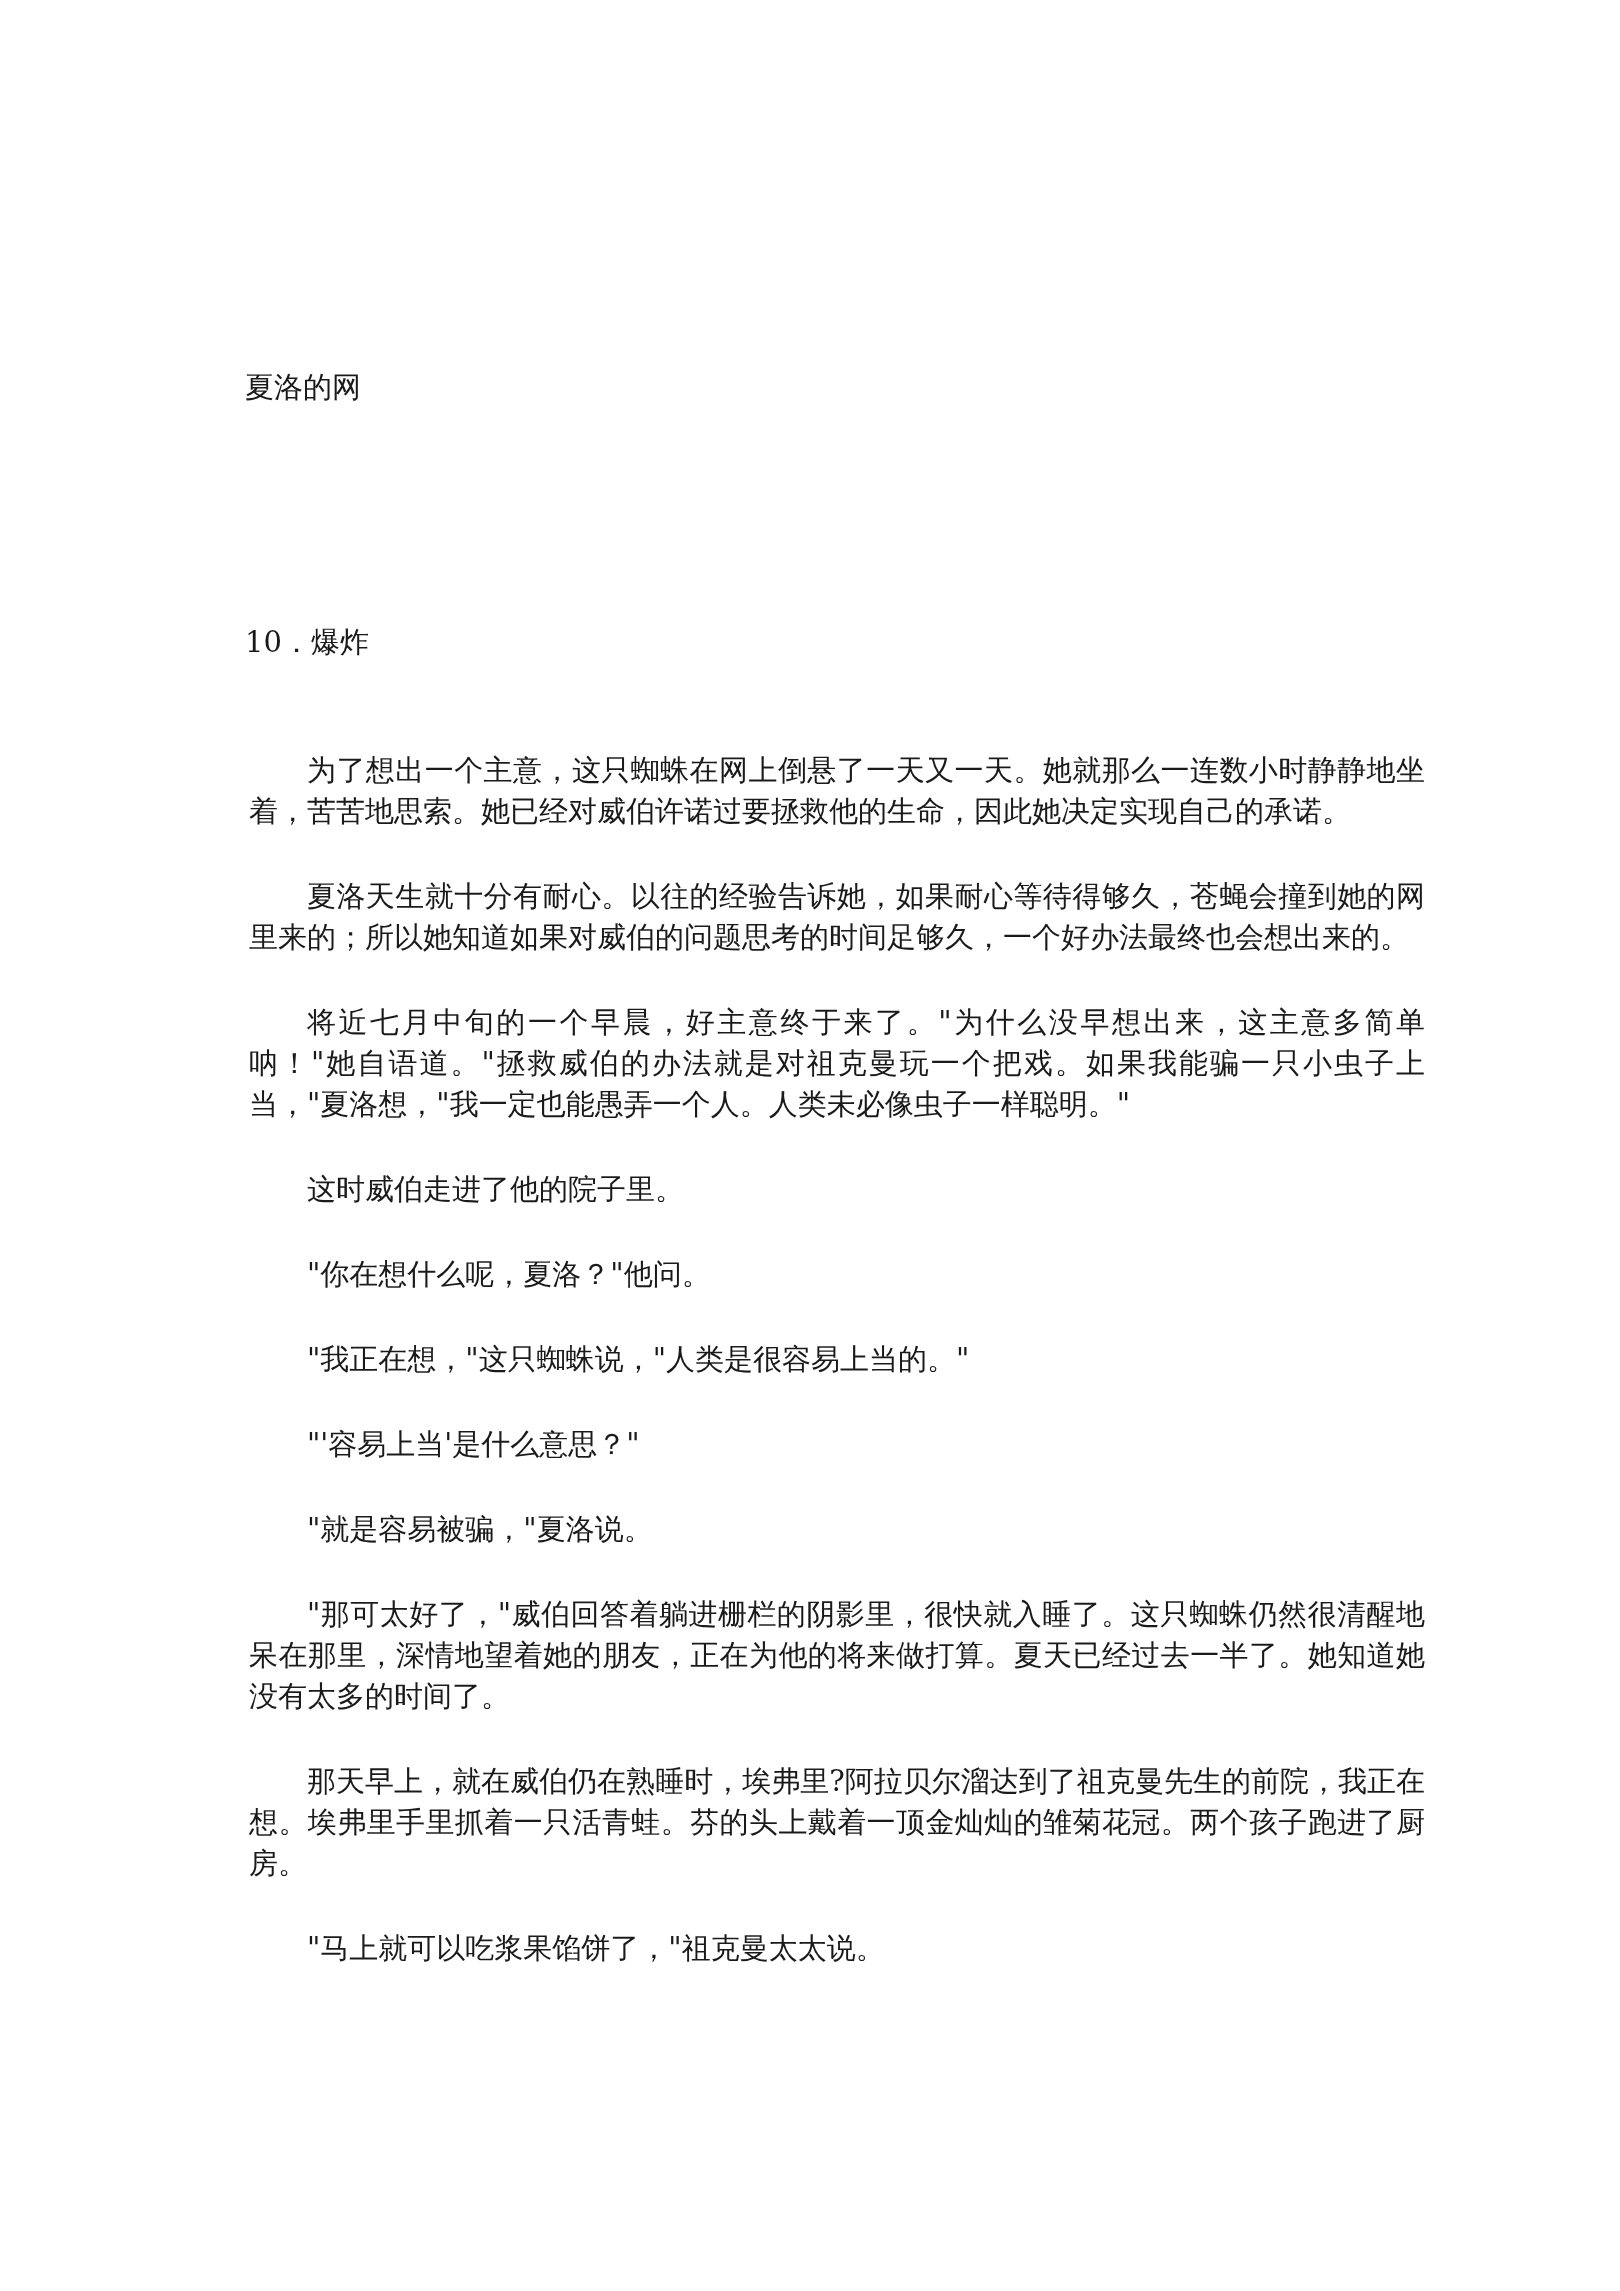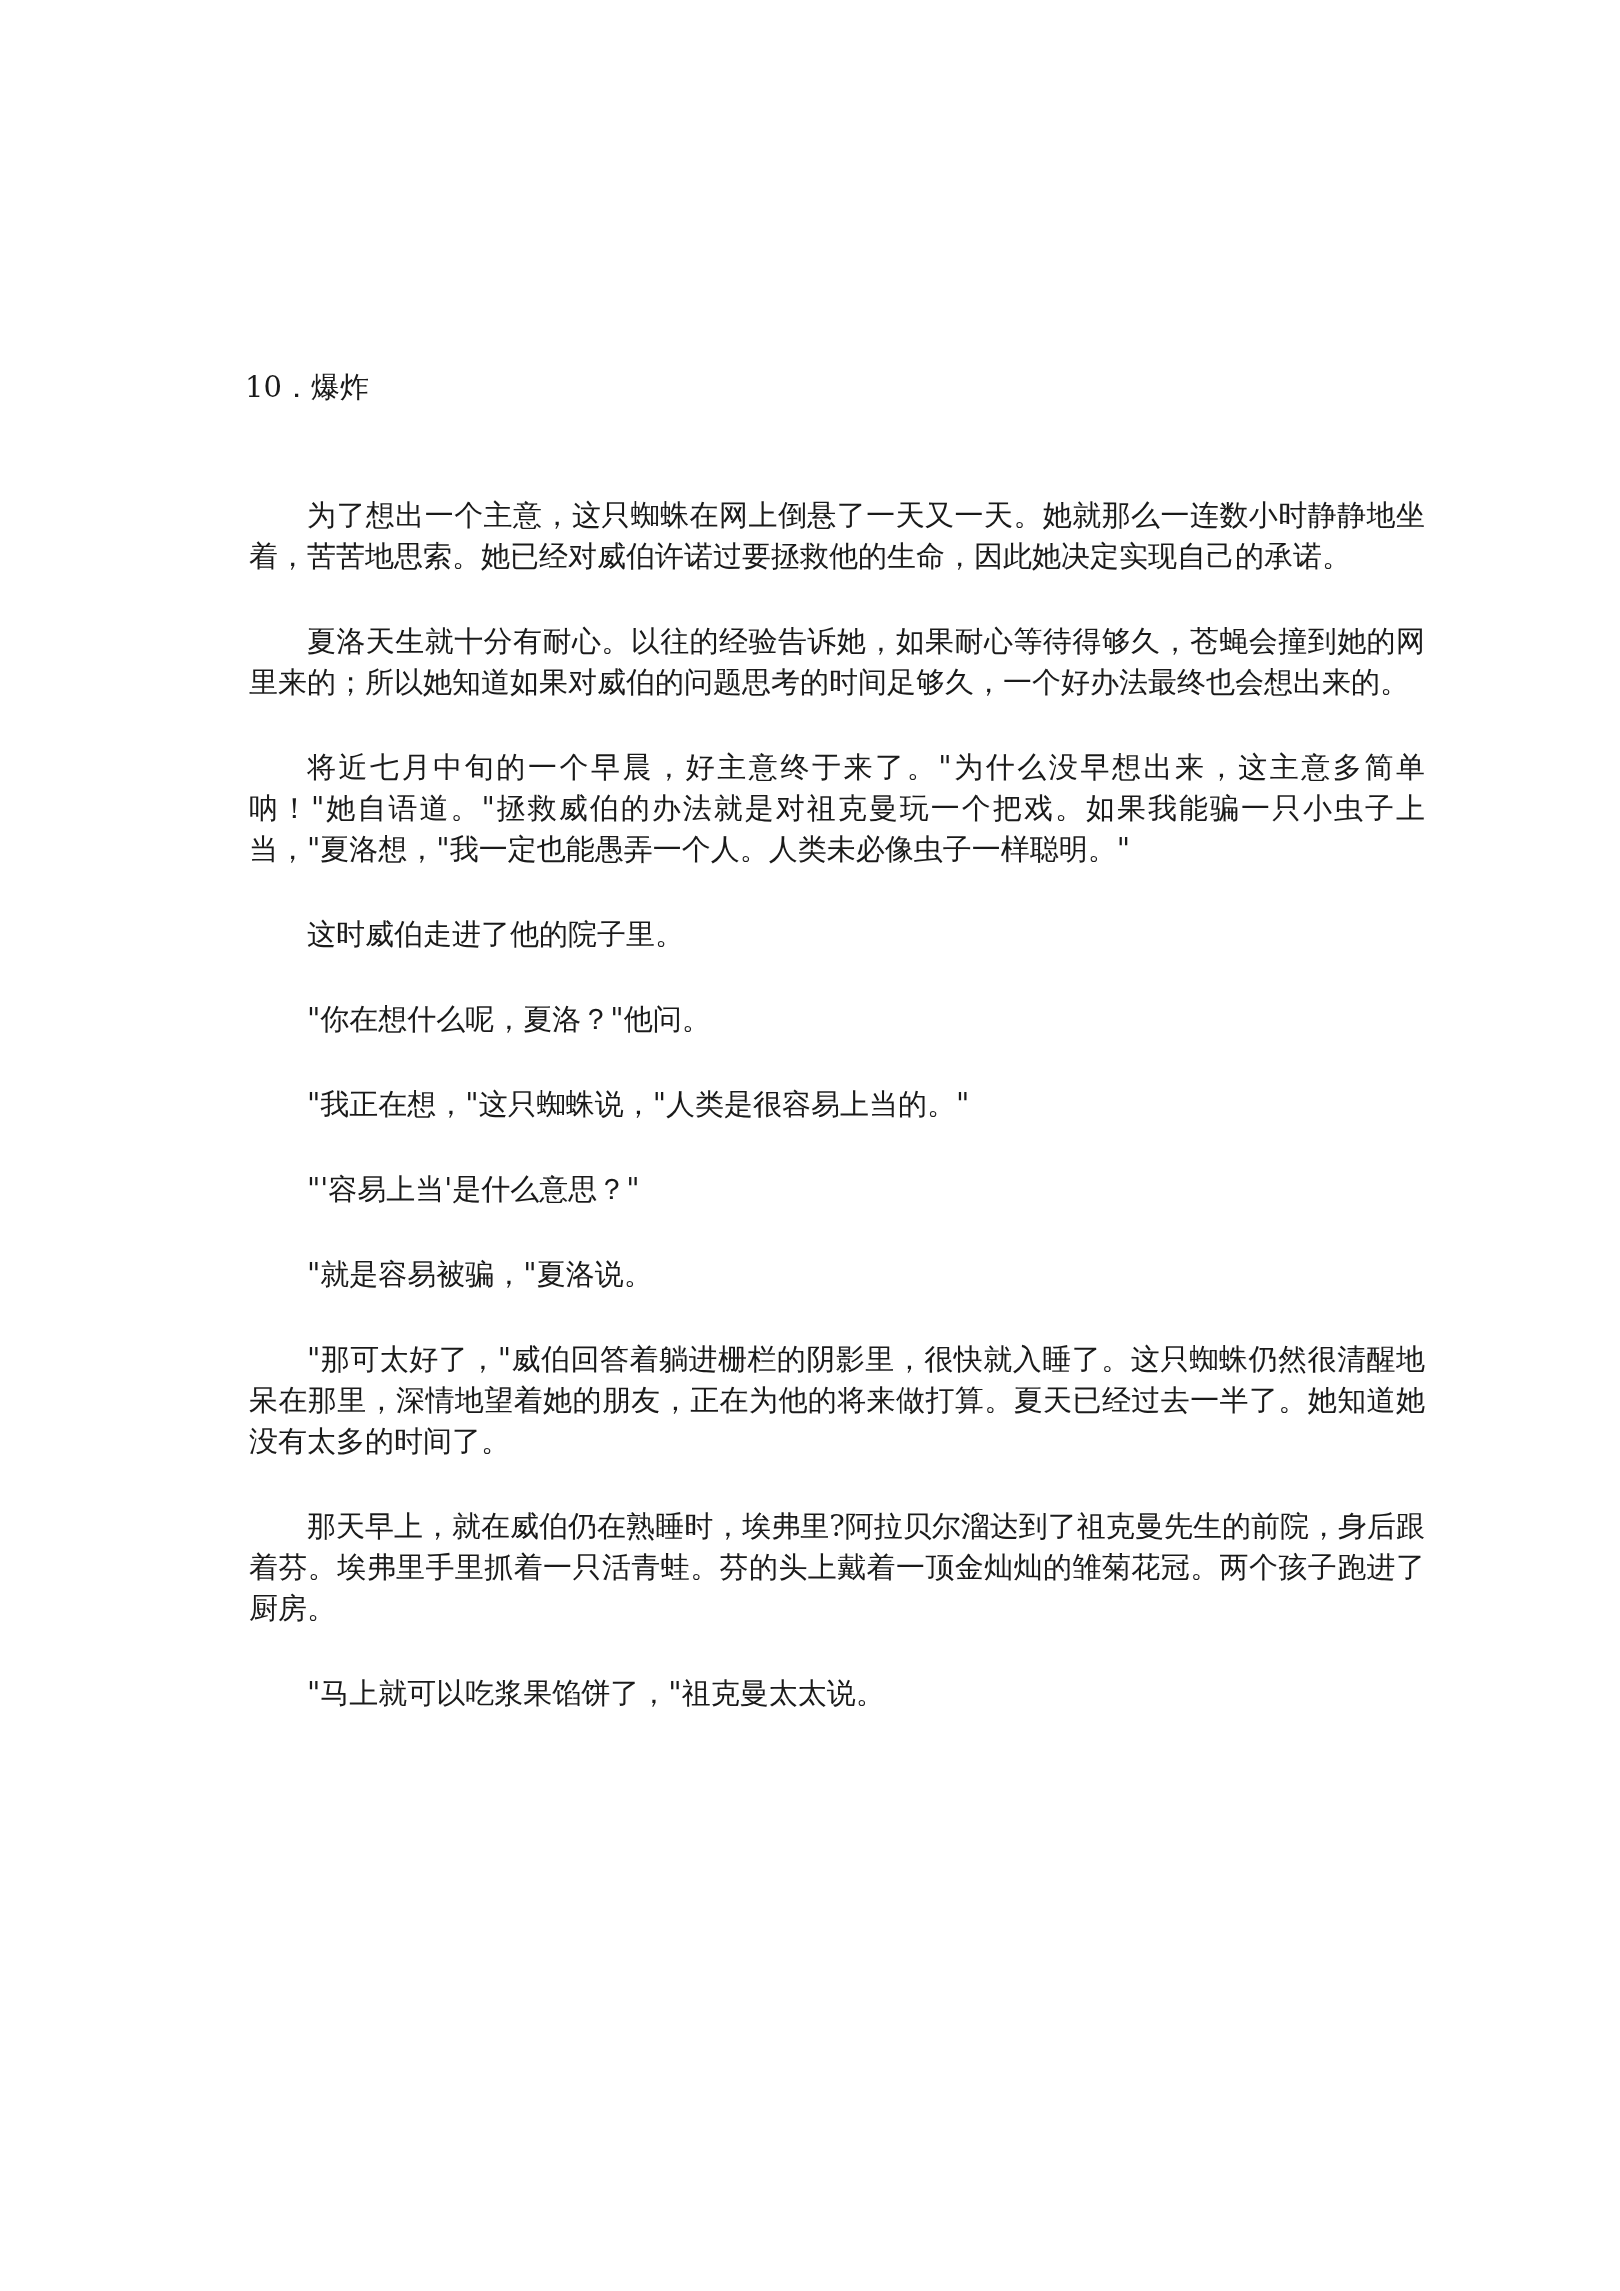--- a/index.html
+++ b/index.html
@@ -45,32 +45,33 @@
     text-indent: 2em;
     word-break: break-all;
   }
 </style>
 </head>
 <body>
 
 <div class="page">
   <div class="content">
 
+    <h1 class="book-title">夏洛的网</h1>
 
     <h2 class="chapter-heading">10．爆炸</h2>
 
     <div class="body-text">
       <p>为了想出一个主意，这只蜘蛛在网上倒悬了一天又一天。她就那么一连数小时静静地坐着，苦苦地思索。她已经对威伯许诺过要拯救他的生命，因此她决定实现自己的承诺。</p>
       <p>夏洛天生就十分有耐心。以往的经验告诉她，如果耐心等待得够久，苍蝇会撞到她的网里来的；所以她知道如果对威伯的问题思考的时间足够久，一个好办法最终也会想出来的。</p>
       <p>将近七月中旬的一个早晨，好主意终于来了。"为什么没早想出来，这主意多简单呐！"她自语道。"拯救威伯的办法就是对祖克曼玩一个把戏。如果我能骗一只小虫子上当，"夏洛想，"我一定也能愚弄一个人。人类未必像虫子一样聪明。"</p>
       <p>这时威伯走进了他的院子里。</p>
       <p>"你在想什么呢，夏洛？"他问。</p>
       <p>"我正在想，"这只蜘蛛说，"人类是很容易上当的。"</p>
       <p>"'容易上当'是什么意思？"</p>
       <p>"就是容易被骗，"夏洛说。</p>
       <p>"那可太好了，"威伯回答着躺进栅栏的阴影里，很快就入睡了。这只蜘蛛仍然很清醒地呆在那里，深情地望着她的朋友，正在为他的将来做打算。夏天已经过去一半了。她知道她没有太多的时间了。</p>
-      <p>那天早上，就在威伯仍在熟睡时，埃弗里?阿拉贝尔溜达到了祖克曼先生的前院，身后跟着芬。埃弗里手里抓着一只活青蛙。芬的头上戴着一顶金灿灿的雏菊花冠。两个孩子跑进了厨房。</p>
+      <p>那天早上，就在威伯仍在熟睡时，埃弗里?阿拉贝尔溜达到了祖克曼先生的前院，我正在想。埃弗里手里抓着一只活青蛙。芬的头上戴着一顶金灿灿的雏菊花冠。两个孩子跑进了厨房。</p>
       <p>"马上就可以吃浆果馅饼了，"祖克曼太太说。</p>
     </div>
 
   </div>
 </div>
 
 
 </body></html>

